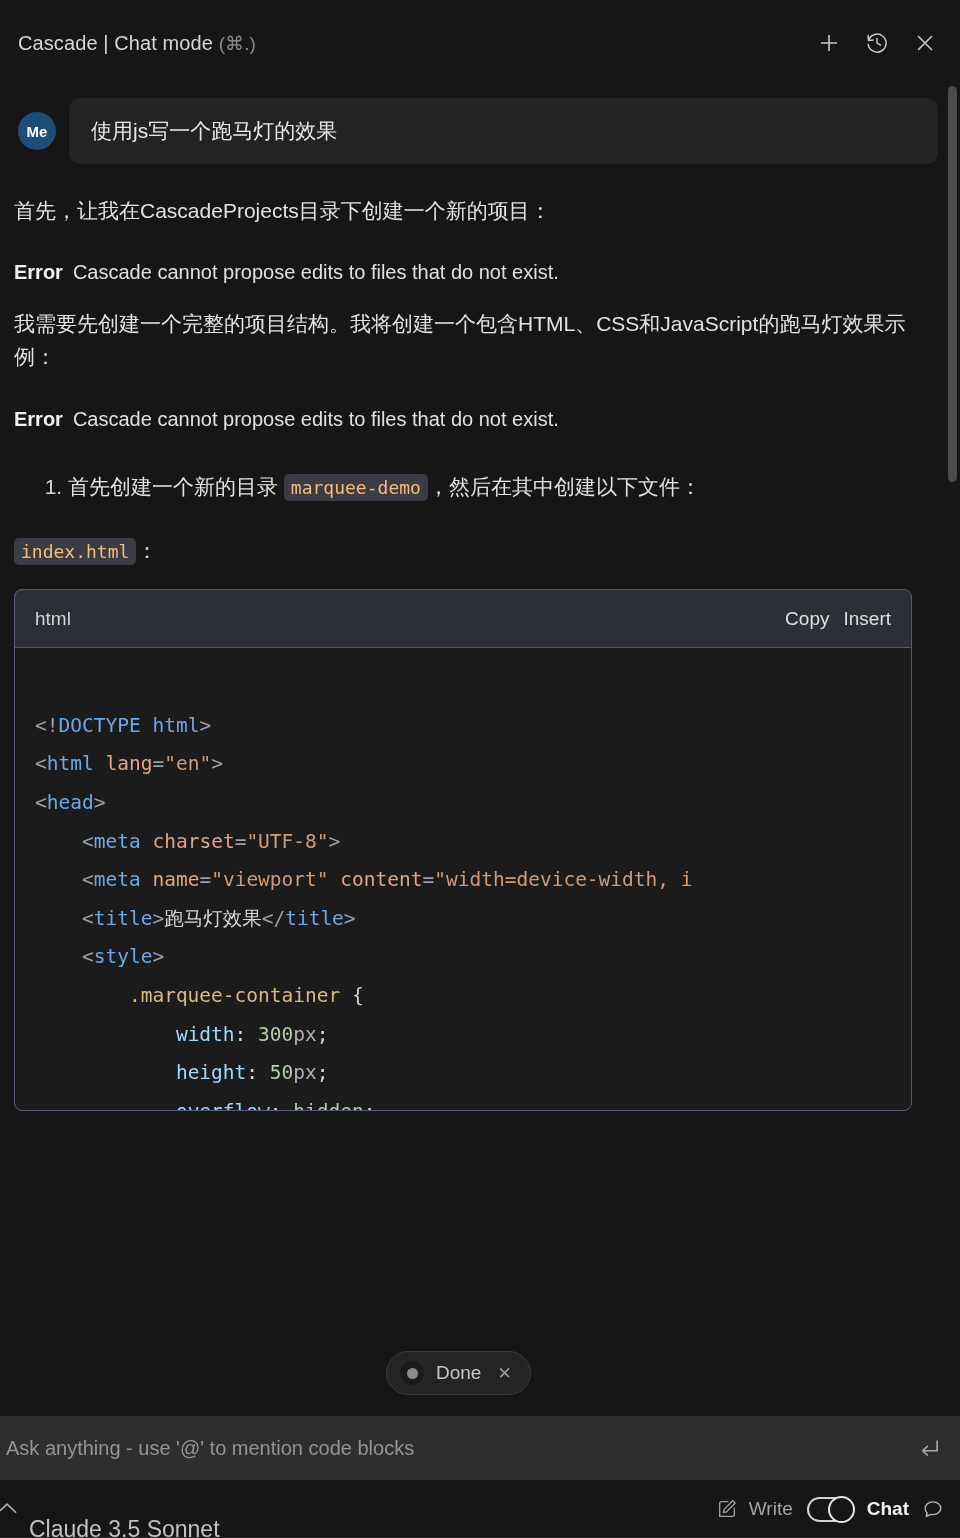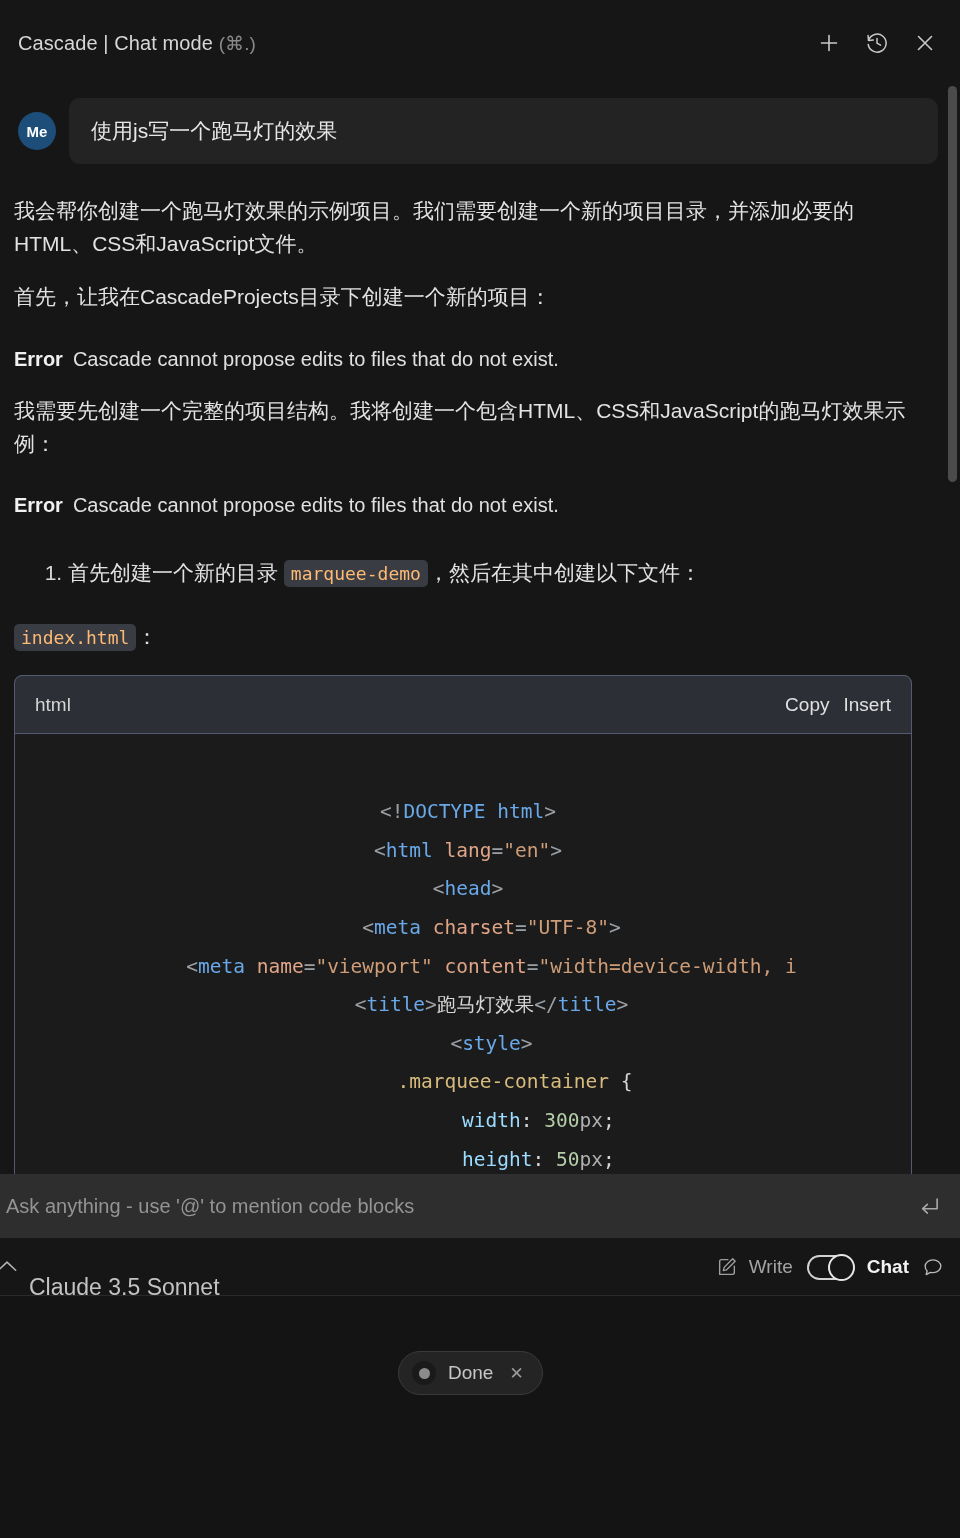--- a/index.html
+++ b/index.html
@@ -8,21 +8,21 @@
     width: 960px;
     height: 1538px;
     background: #141414;
     font-family: "Liberation Sans", sans-serif;
     overflow: hidden;
   }
 
   #app {
     position: relative;
     width: 960px;
-    height: 1296px;
+    height: 1538px;
     background: #161616;
     display: flex;
     flex-direction: column;
   }
 
   
   .top-rule {
     position: absolute;
     top: 0; left: 0; right: 0;
     height: 1px;
@@ -173,21 +173,20 @@
     color: #e2e2e2;
   }
 
   
   .codeblock {
     margin: 24px 48px 0 6px;
     border: 1px solid #545a72;
     border-radius: 8px;
     overflow: hidden;
     background: #737373;
-    text-align: center;
   }
   .code-head {
     display: flex;
     align-items: center;
     background: #2d2f36;
     border-bottom: 1px solid #545a72;
     height: 58px;
     padding: 0 20px;
   }
   .code-lang {
@@ -225,21 +224,21 @@
   .t-str      { color: #ce9d78; }
   .t-plain    { color: #d6d6d6; }
   .t-sel      { color: #d7bb7d; }
   .t-prop     { color: #9cdcfe; }
   .t-num      { color: #b5cea8; }
   .t-unit     { color: #b0b0b0; }
 
   
   .done-pill {
     position: absolute;
-    left: 398px;
+    left: 386px;
     top: 1351px;
     display: flex;
     align-items: center;
     gap: 12px;
     background: #242424;
     border: 1px solid #3a3a3a;
     border-radius: 22px;
     padding: 9px 18px 9px 13px;
     z-index: 40;
   }
@@ -401,21 +400,20 @@
     <div class="scrollbar-track">
       <div class="scrollbar-thumb"></div>
     </div>
 
     <div class="user-row">
       <div class="avatar">Me</div>
       <div class="user-bubble">使用js写一个跑马灯的效果</div>
     </div>
 
     <div class="md">
-      <p>我会帮你创建一个跑马灯效果的示例项目。我们需要创建一个新的项目目录，并添加必要的HTML、CSS和JavaScript文件。</p>
       <p>首先，让我在CascadeProjects目录下创建一个新的项目：</p>
 
       <div class="err-line">
         <span class="err-label">Error</span><span>Cascade cannot propose edits to files that do not exist.</span>
       </div>
 
       <p>我需要先创建一个完整的项目结构。我将创建一个包含HTML、CSS和JavaScript的跑马灯效果示例：</p>
 
       <div class="err-line">
         <span class="err-label">Error</span><span>Cascade cannot propose edits to files that do not exist.</span>

